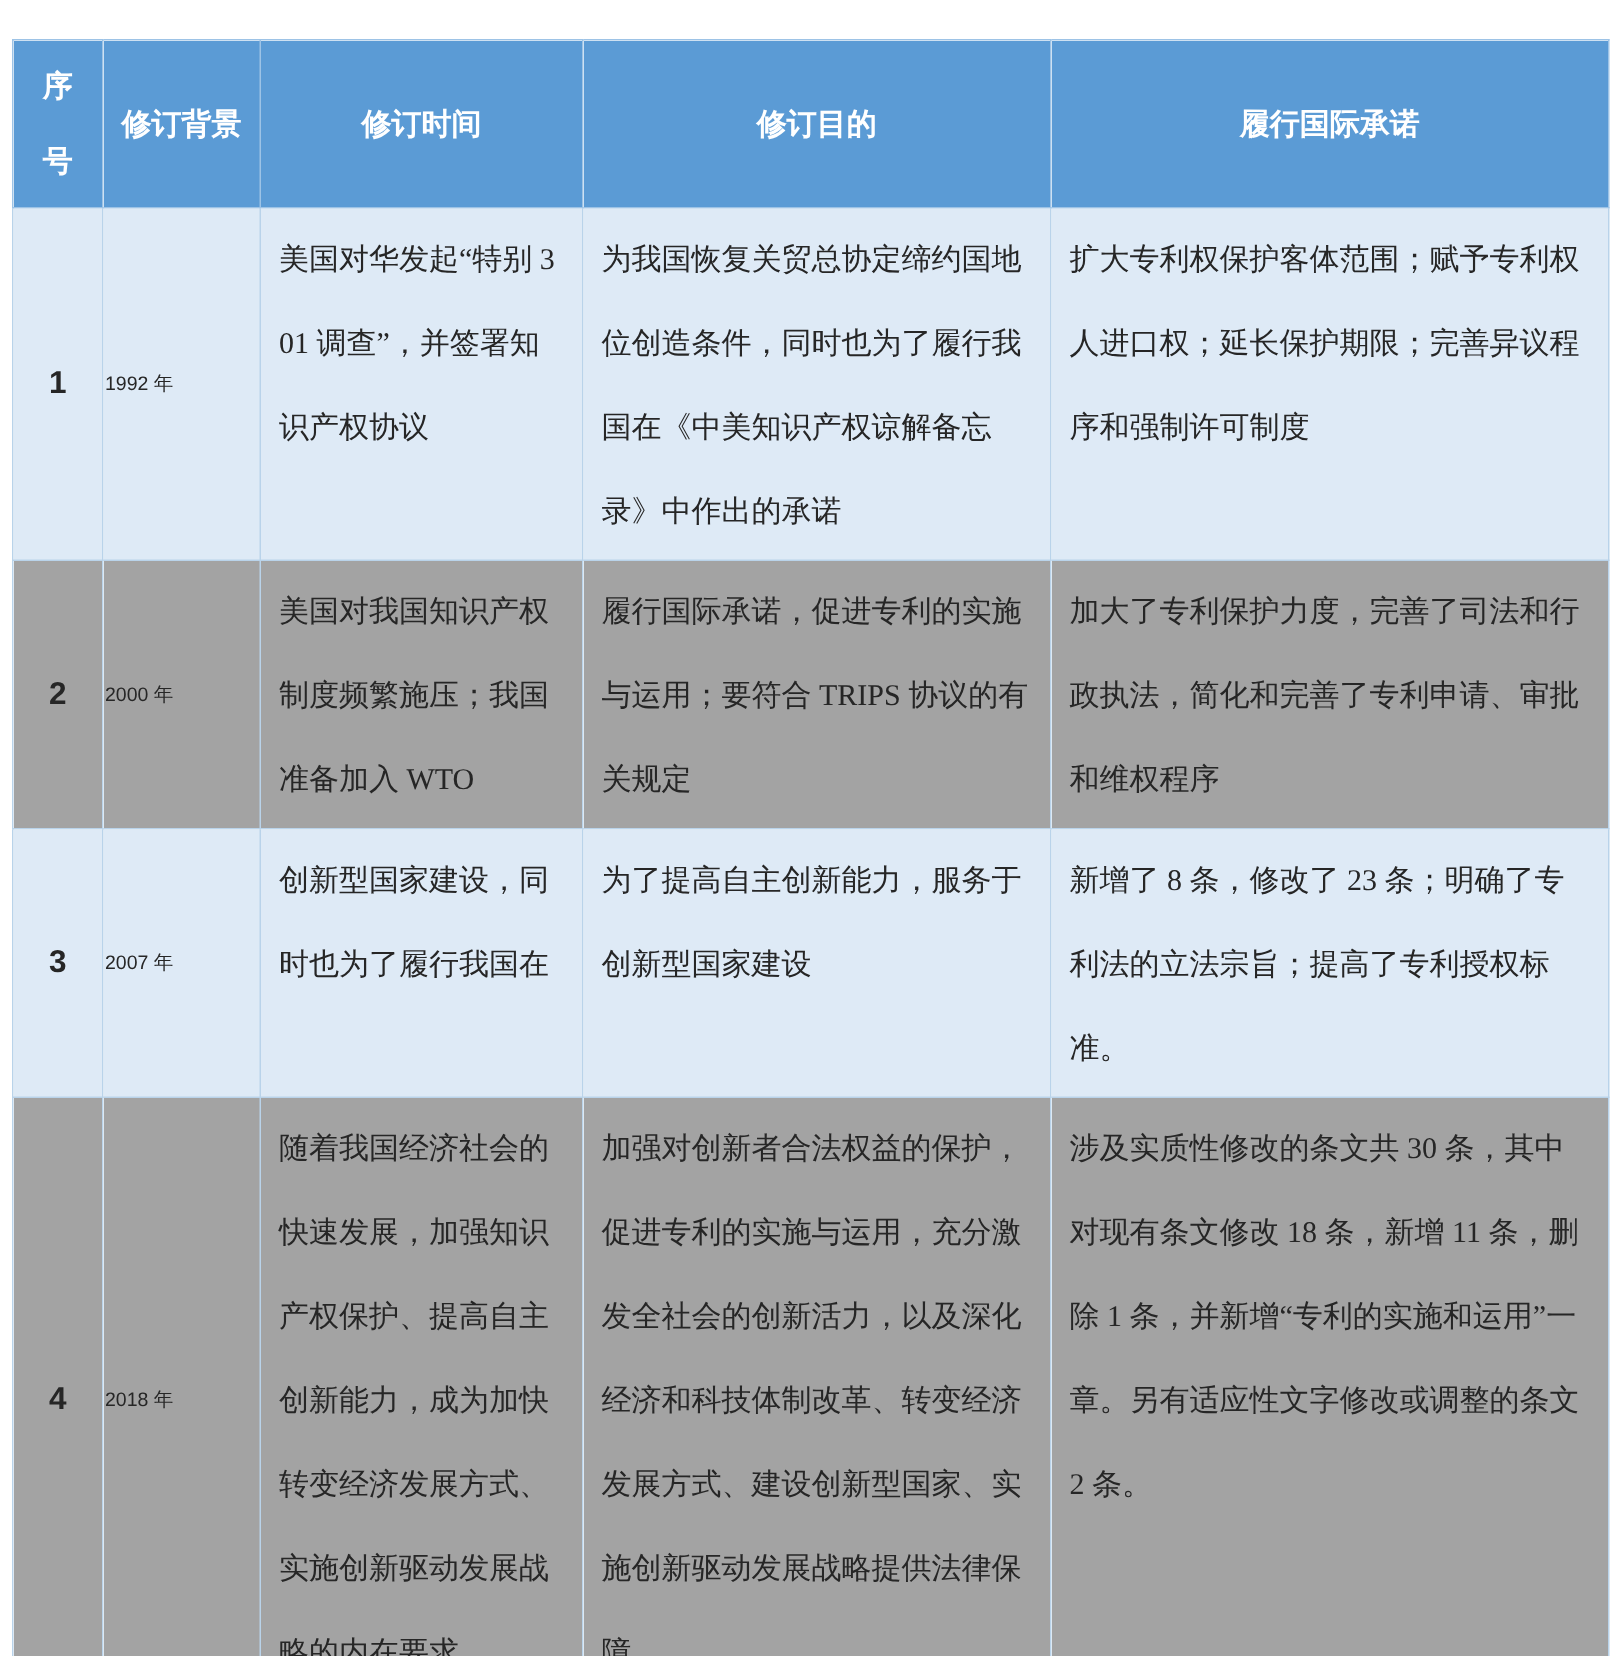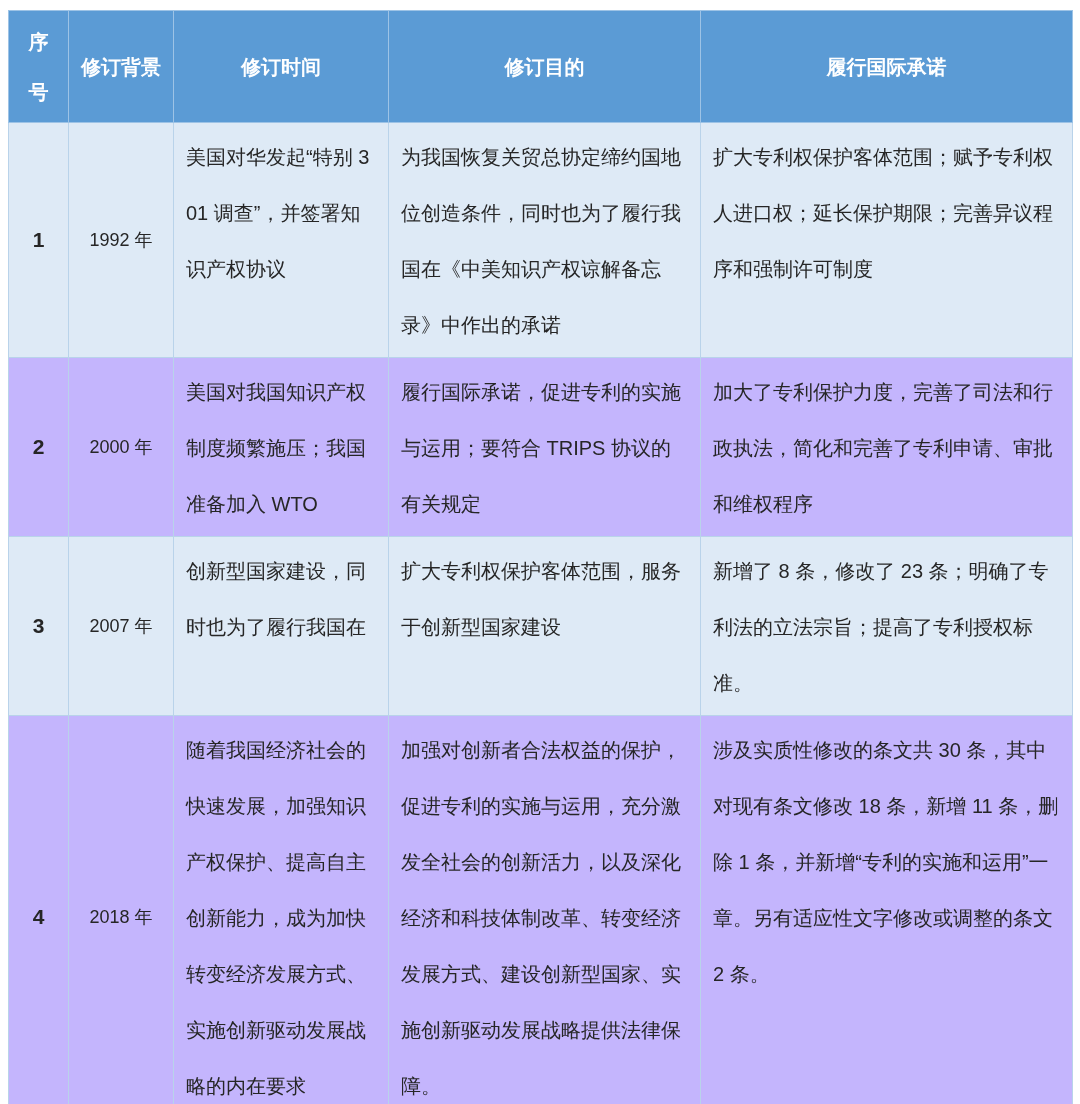--- a/index.html
+++ b/index.html
@@ -6,21 +6,21 @@
     margin: 0;
     padding: 0;
     background: #ffffff;
     font-family: "Liberation Sans", "DejaVu Sans", sans-serif;
   }
   .page {
     width: 1080px;
     height: 1104px;
     background: #ffffff;
     box-sizing: border-box;
-    padding: 10px 8px 14px 8px;
+    padding: 26px 8px 14px 8px;
   }
   table.revision-table {
     border-collapse: collapse;
     table-layout: fixed;
     width: 1064px;
   }
   .revision-table th,
   .revision-table td {
     border: 1px solid #b9d3ea;
     box-sizing: border-box;
@@ -40,42 +40,43 @@
     line-height: 50px;
     padding: 0 4px;
   }
   .revision-table th.col-index { padding: 0 18px; }
   
   .row-1 { height: 233px; }
   .row-2 { height: 170px; }
   .row-3 { height: 165px; }
   .row-4 { height: 400px; }
   .row-odd  td { background: #deeaf6; }
-  .row-even td { background: #c4b5fd; }
+  .row-even td { background: #a3a3a3; }
   .revision-table td {
     color: #262626;
     font-size: 20px;
     line-height: 56px;
   }
   td.cell-index {
     text-align: center;
     vertical-align: middle;
     font-weight: bold;
     font-size: 21px;
   }
   td.cell-time {
-    text-align: center;
+    text-align: left;
     vertical-align: middle;
-    font-size: 18px;
+    font-size: 13px;
     margin-top: 45px;
   }
   td.cell-text {
     text-align: left;
     vertical-align: top;
     padding: 6px 12px 4px 12px;
+    font-family: Liberation Serif, serif;
   }
 </style>
 </head>
 <body>
 
 <div class="page">
   <table class="revision-table">
     <colgroup>
       <col style="width:60px">
       <col style="width:105px">
@@ -104,21 +105,21 @@
         <td class="cell-index">2</td>
         <td class="cell-time">2000 年</td>
         <td class="cell-text">美国对我国知识产权制度频繁施压；我国准备加入 WTO</td>
         <td class="cell-text">履行国际承诺，促进专利的实施与运用；要符合 TRIPS 协议的有关规定</td>
         <td class="cell-text">加大了专利保护力度，完善了司法和行政执法，简化和完善了专利申请、审批和维权程序</td>
       </tr>
       <tr class="row-3 row-odd">
         <td class="cell-index">3</td>
         <td class="cell-time">2007 年</td>
         <td class="cell-text">创新型国家建设，同时也为了履行我国在</td>
-        <td class="cell-text">扩大专利权保护客体范围，服务于创新型国家建设</td>
+        <td class="cell-text">为了提高自主创新能力，服务于创新型国家建设</td>
         <td class="cell-text">新增了 8 条，修改了 23 条；明确了专利法的立法宗旨；提高了专利授权标准。</td>
       </tr>
       <tr class="row-4 row-even">
         <td class="cell-index">4</td>
         <td class="cell-time">2018 年</td>
         <td class="cell-text">随着我国经济社会的快速发展，加强知识产权保护、提高自主创新能力，成为加快转变经济发展方式、实施创新驱动发展战略的内在要求</td>
         <td class="cell-text">加强对创新者合法权益的保护，促进专利的实施与运用，充分激发全社会的创新活力，以及深化经济和科技体制改革、转变经济发展方式、建设创新型国家、实施创新驱动发展战略提供法律保障。</td>
         <td class="cell-text">涉及实质性修改的条文共 30 条，其中对现有条文修改 18 条，新增 11 条，删除 1 条，并新增“专利的实施和运用”一章。另有适应性文字修改或调整的条文 2 条。</td>
       </tr>
     </tbody>

